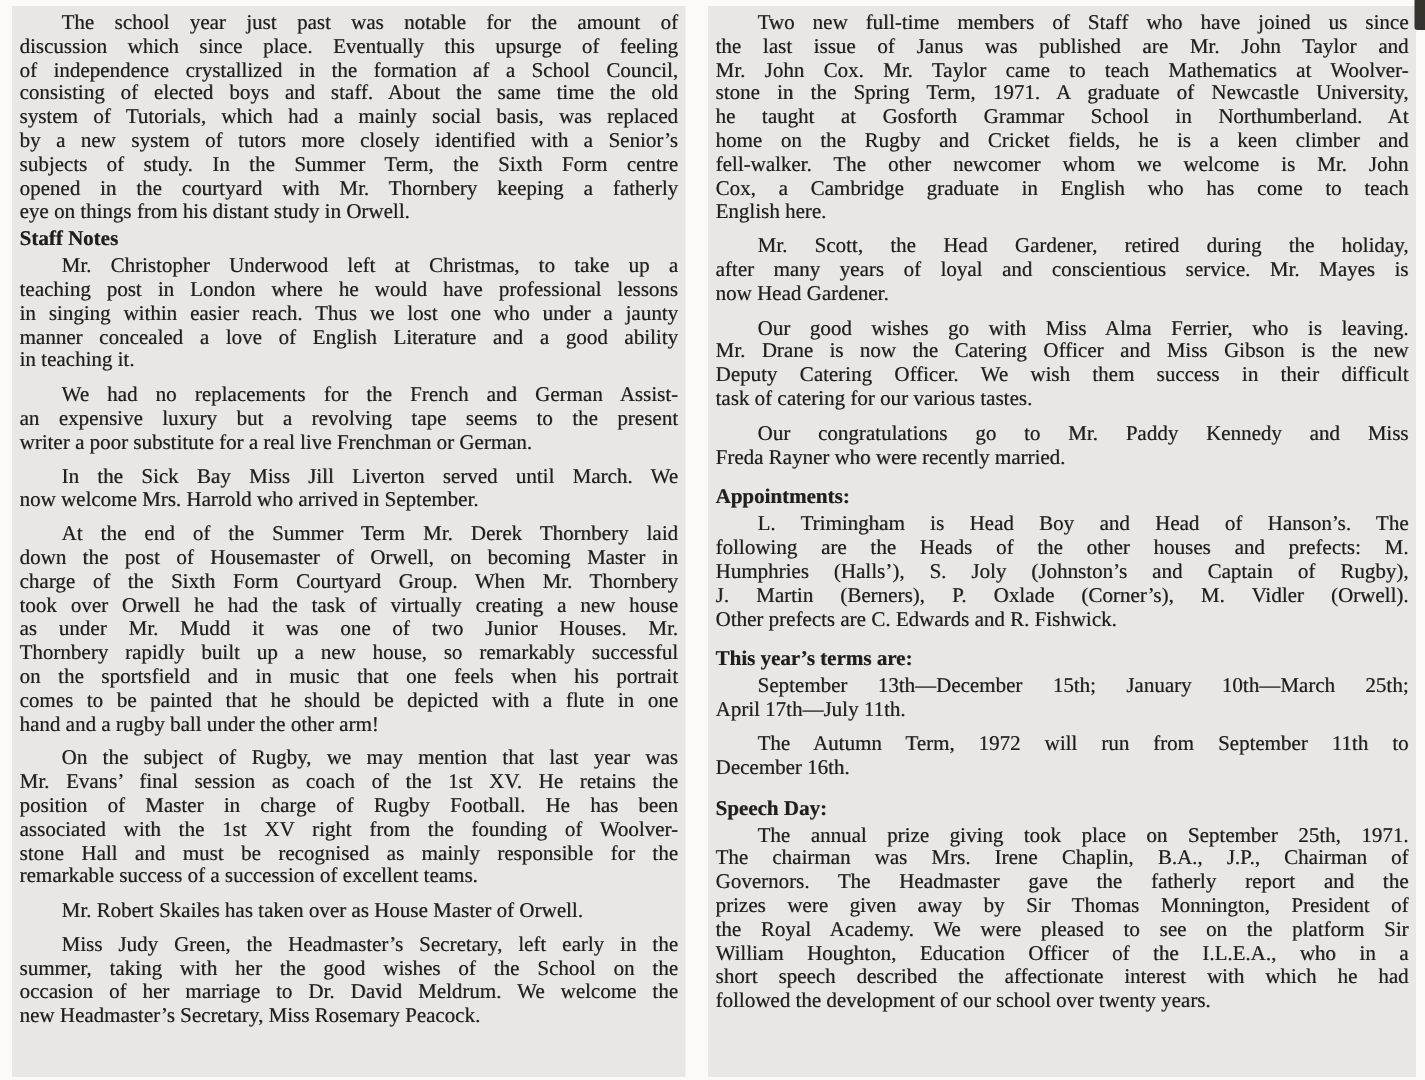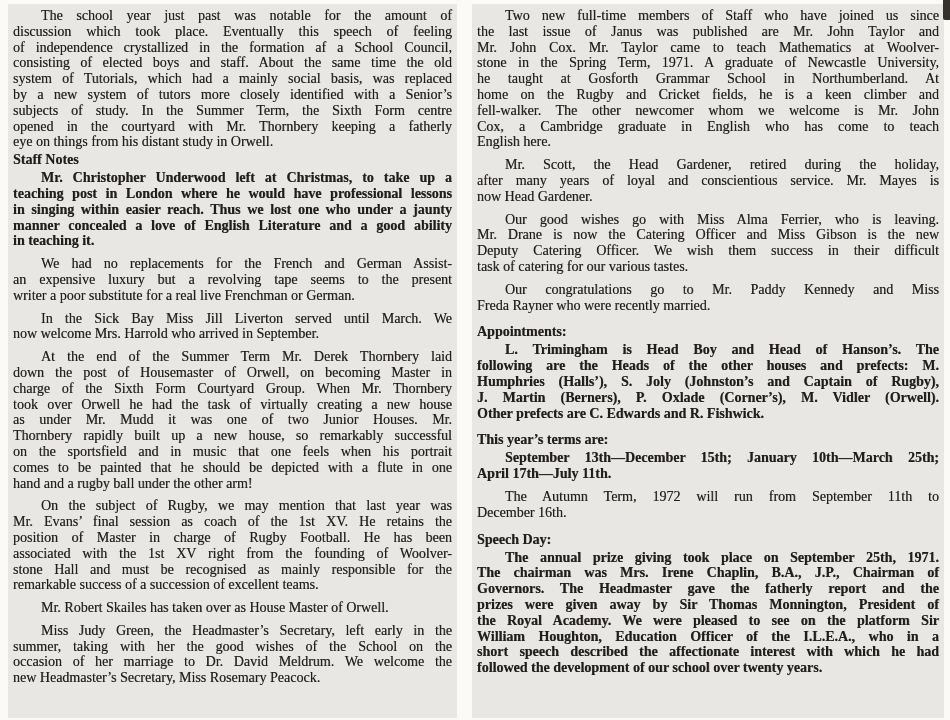--- a/index.html
+++ b/index.html
@@ -25,21 +25,21 @@
     height: 714px;
     font-family: "Liberation Serif", serif;
     font-size: 14px;
     color: #201e1b;
     text-shadow: 0.35px 0.2px 0 rgba(32,30,27,0.55);
   }
   .col-left  { width: 449px; }
   .col-right { width: 472px; }
   .para { margin: 7px 0 0 0; }
   .para:first-child { margin-top: 0; }
-  .heading + .para { margin-top: 2px; font-weight: bold; }
+  .heading + .para { margin-top: 2px; }
   .line {
     line-height: 15.8px;
     text-align: justify;
     text-align-last: justify;
   }
   .line.first { text-indent: 28px; }
   .line.last  { text-align-last: left; }
   .heading {
     font-weight: bold;
     margin-top: 11px;
@@ -56,21 +56,21 @@
     border-radius: 0 0 0 2px;
   }
 </style>
 </head>
 <body>
 
 <div class="page">
   <div class="col col-left">
       <div class="para">
         <div class="line first">The school year just past was notable for the amount of</div>
-        <div class="line">discussion which took place. Eventually this speech of feeling</div>
+        <div class="line">discussion which since place. Eventually this upsurge of feeling</div>
         <div class="line">of independence crystallized in the formation af a School Council,</div>
         <div class="line">consisting of elected boys and staff. About the same time the old</div>
         <div class="line">system of Tutorials, which had a mainly social basis, was replaced</div>
         <div class="line">by a new system of tutors more closely identified with a Senior’s</div>
         <div class="line">subjects of study. In the Summer Term, the Sixth Form centre</div>
         <div class="line">opened in the courtyard with Mr. Thornbery keeping a fatherly</div>
         <div class="line last">eye on things from his distant study in Orwell.</div>
       </div>
       <div class="heading tight">Staff Notes</div>
       <div class="para">

